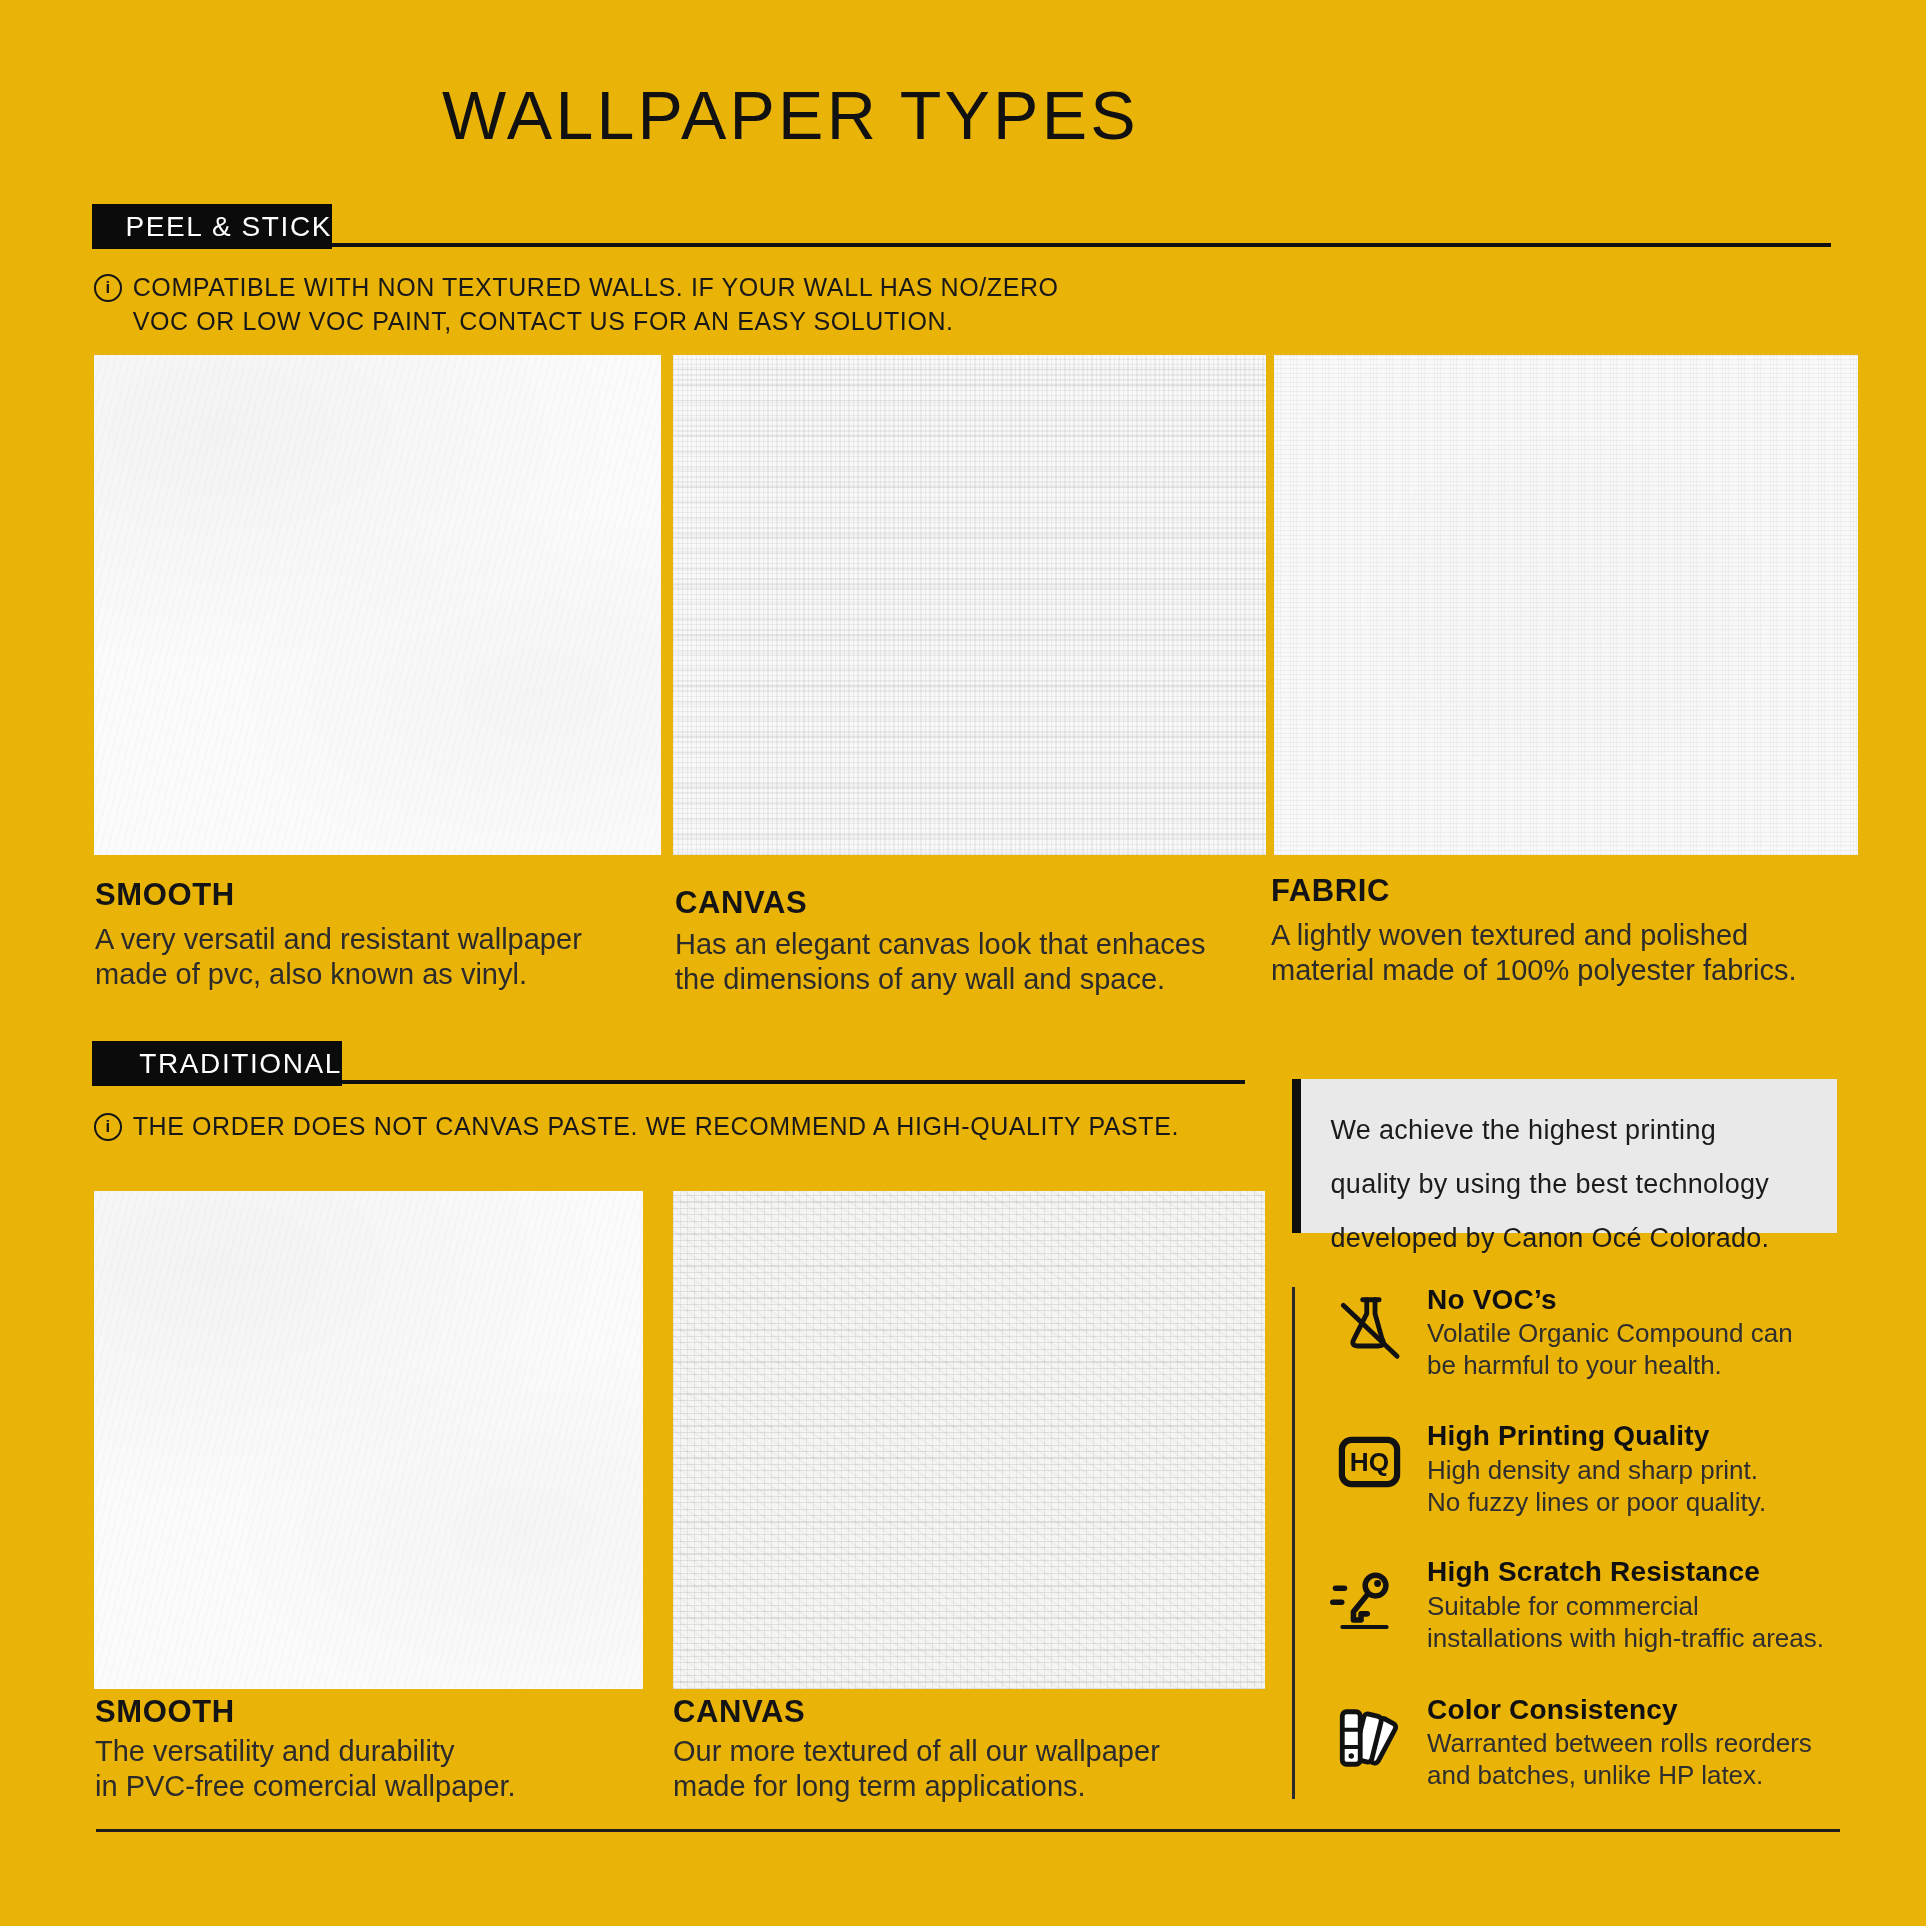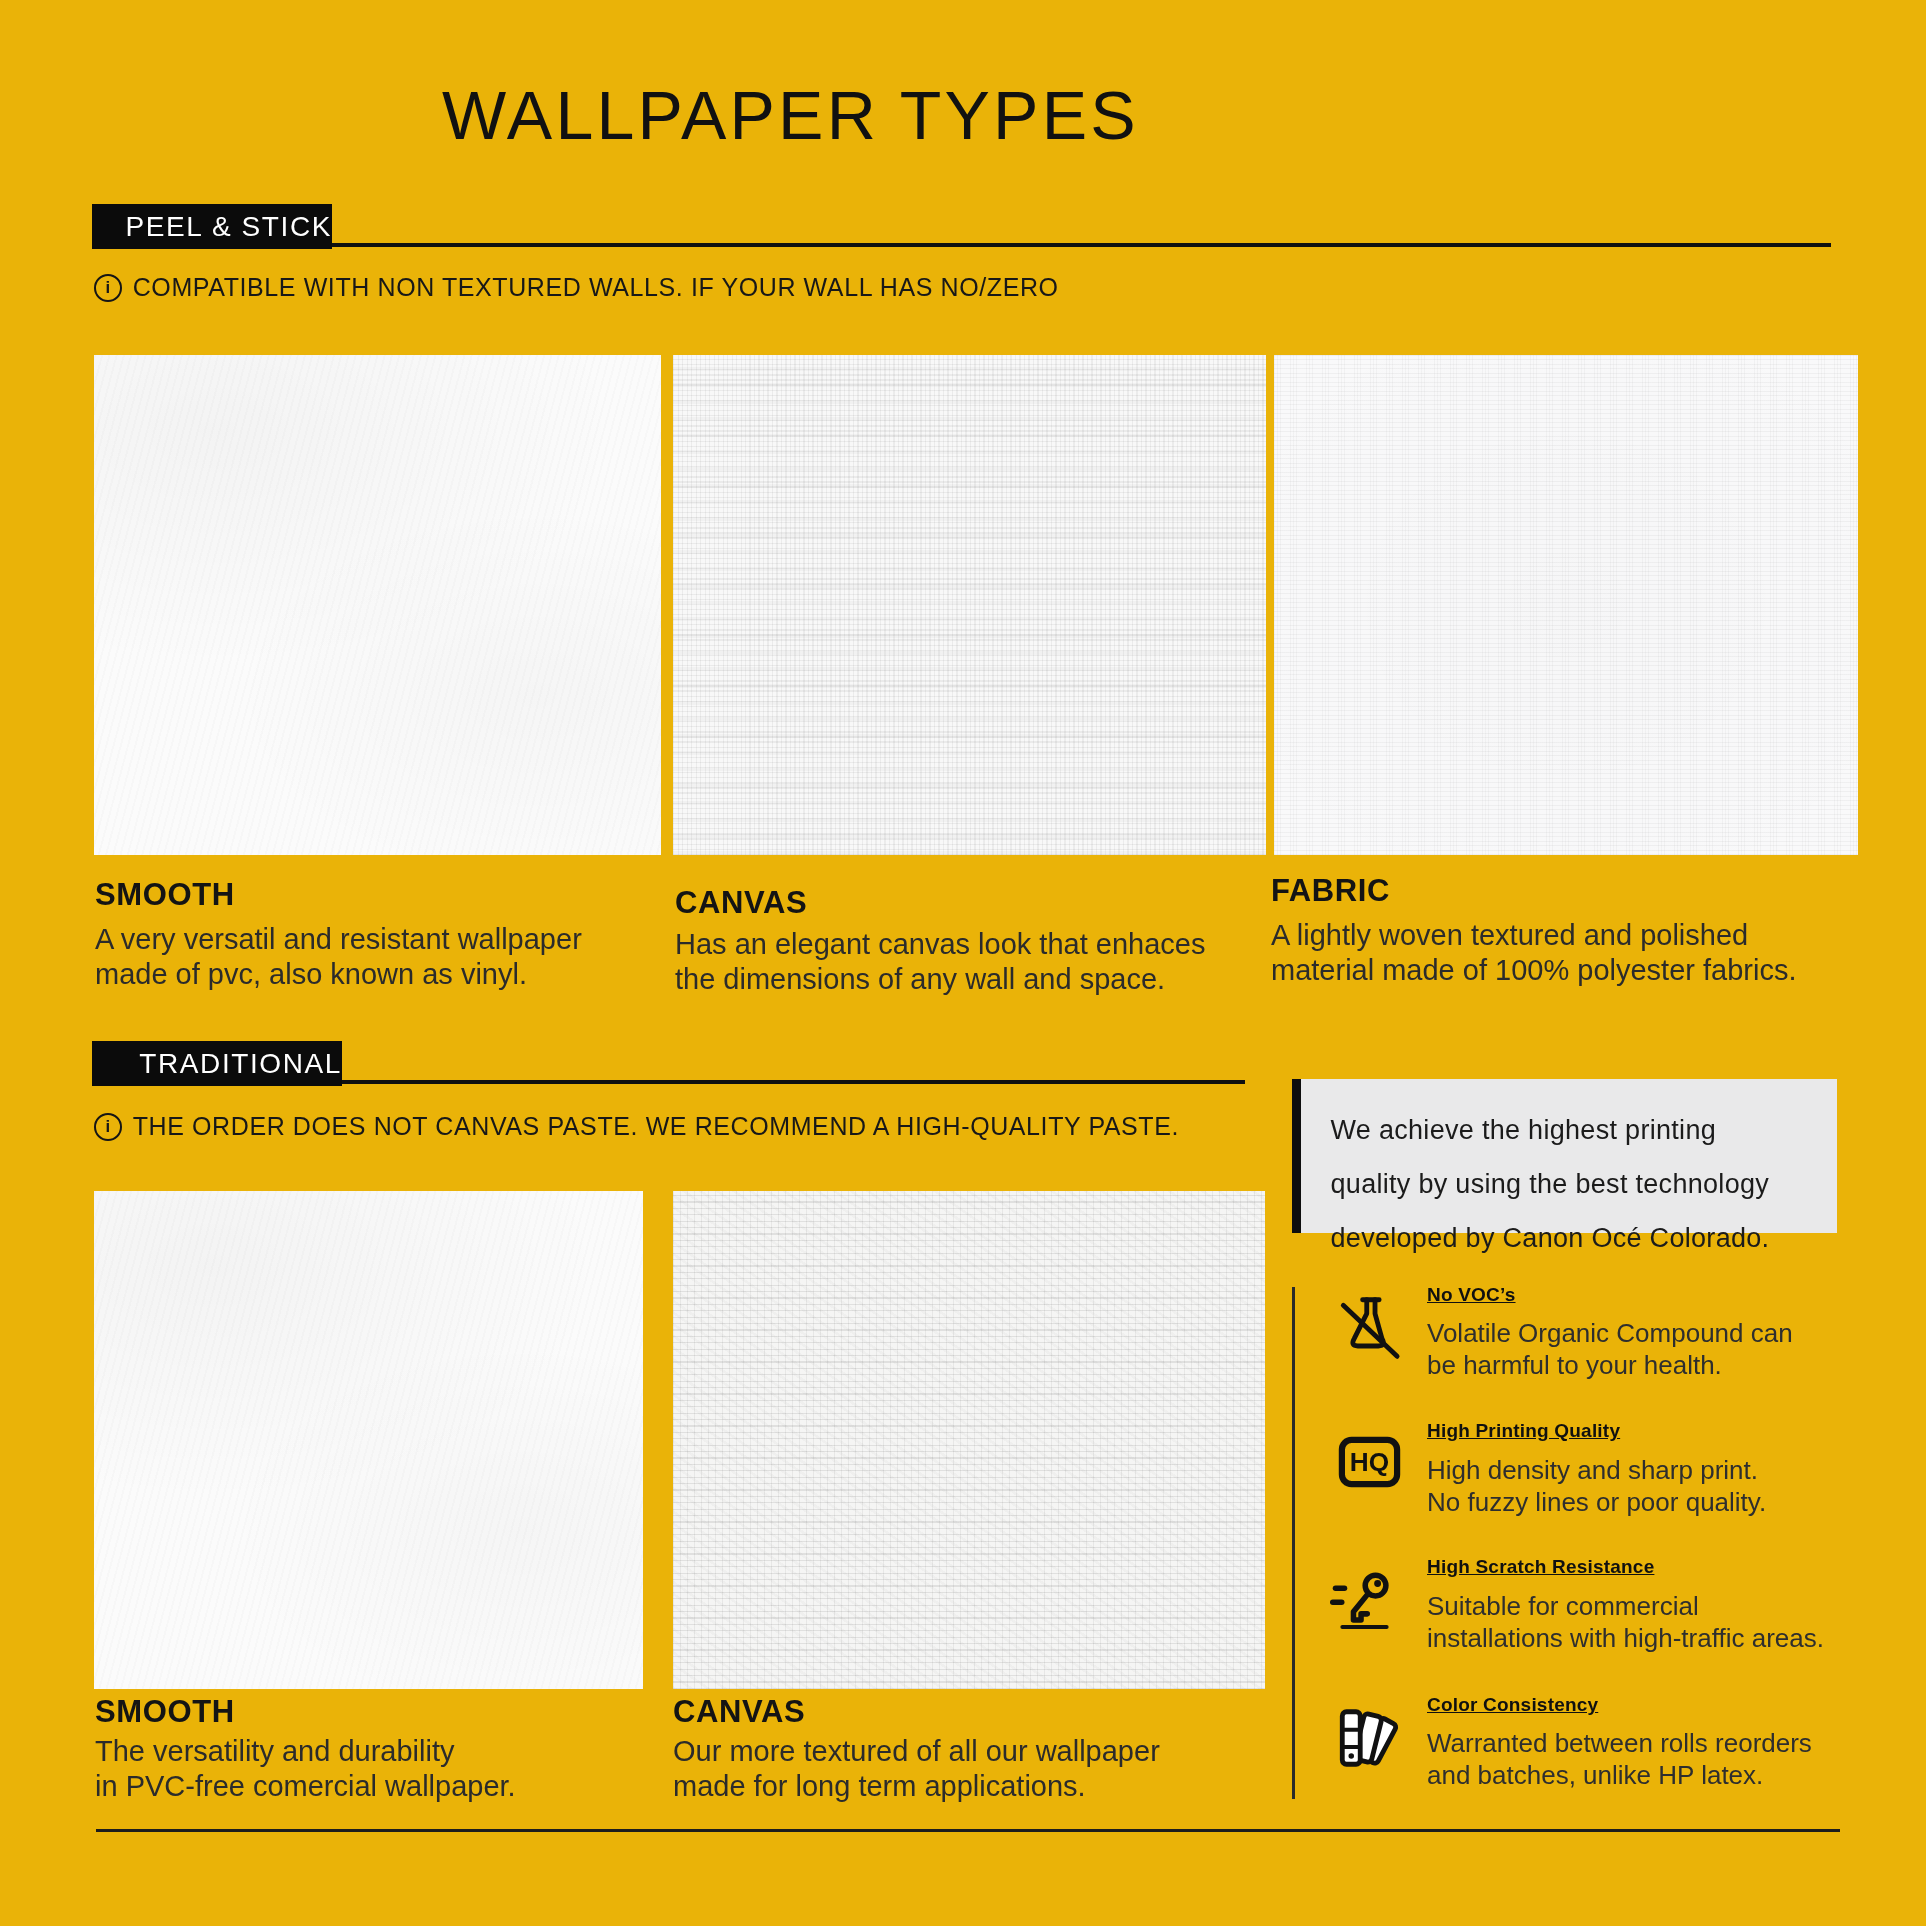--- a/index.html
+++ b/index.html
@@ -54,41 +54,42 @@
       repeating-linear-gradient(35deg, rgba(0,0,0,0.022) 0 2.6px, transparent 2.6px 9.6px),
       #f5f5f4;
   }
   .sw-title{font-size:31px;font-weight:600;letter-spacing:0.6px;color:#141414;white-space:nowrap;}
   .sw-desc{font-size:29px;font-weight:400;line-height:35px;color:#2b2b2b;white-space:nowrap;}
   .quote-box{
     background:#e9e9ea;border-left:9.6px solid #0e0e0e;box-sizing:border-box;
     padding:24.4px 26px 0 29.5px;font-size:27px;line-height:54px;letter-spacing:0.3px;color:#1b1b1b;white-space:nowrap;
   }
   .feat-vline{background:#2a2a2a;width:2.6px;}
-  .feat-title{font-size:19px;font-weight:700;letter-spacing:0.2px;color:#101010;white-space:nowrap;text-decoration:underline;}
+  .feat-title{font-size:28px;font-weight:700;letter-spacing:0.2px;color:#101010;white-space:nowrap;}
   .feat-desc{font-size:26px;font-weight:400;line-height:32px;color:#2e2e2e;white-space:nowrap;}
   .feat-icon{width:69px;height:76px;}
   .bottom-rule{background:#1d1d1d;height:2.6px;}
 </style>
 </head>
 <body>
 
 <div class="page">
 
   <h1 class="abs page-title" style="left:442px;top:76px;margin:0;">WALLPAPER TYPES</h1>
 
   <div class="abs section-rule" style="left:96px;top:243px;width:1735px;"></div>
   <div class="abs section-label" style="left:92px;top:204px;width:240px;height:45px;">
     <span>PEEL &amp; STICK</span>
   </div>
 
   <div class="abs note" style="left:94px;top:270px;">
     <i class="info-circle">i</i>
     <span>
       <span>COMPATIBLE WITH NON TEXTURED WALLS. IF YOUR WALL HAS NO/ZERO</span><br>
+      <span>VOC OR LOW VOC PAINT, CONTACT US FOR AN EASY SOLUTION.</span>
     </span>
   </div>
 
   <div class="swatch tex-smooth" style="left:94px;top:355px;width:567px;height:500px;"></div>
   <div class="swatch tex-canvas-fine" style="left:673px;top:355px;width:593px;height:500px;"></div>
   <div class="swatch tex-linen" style="left:1274px;top:355px;width:584px;height:500px;"></div>
 
   <div class="abs sw-title" style="left:95px;top:877px;">SMOOTH</div>
   <div class="abs sw-desc" style="left:95px;top:922px;">
     <span>A very versatil and resistant wallpaper</span><br>

